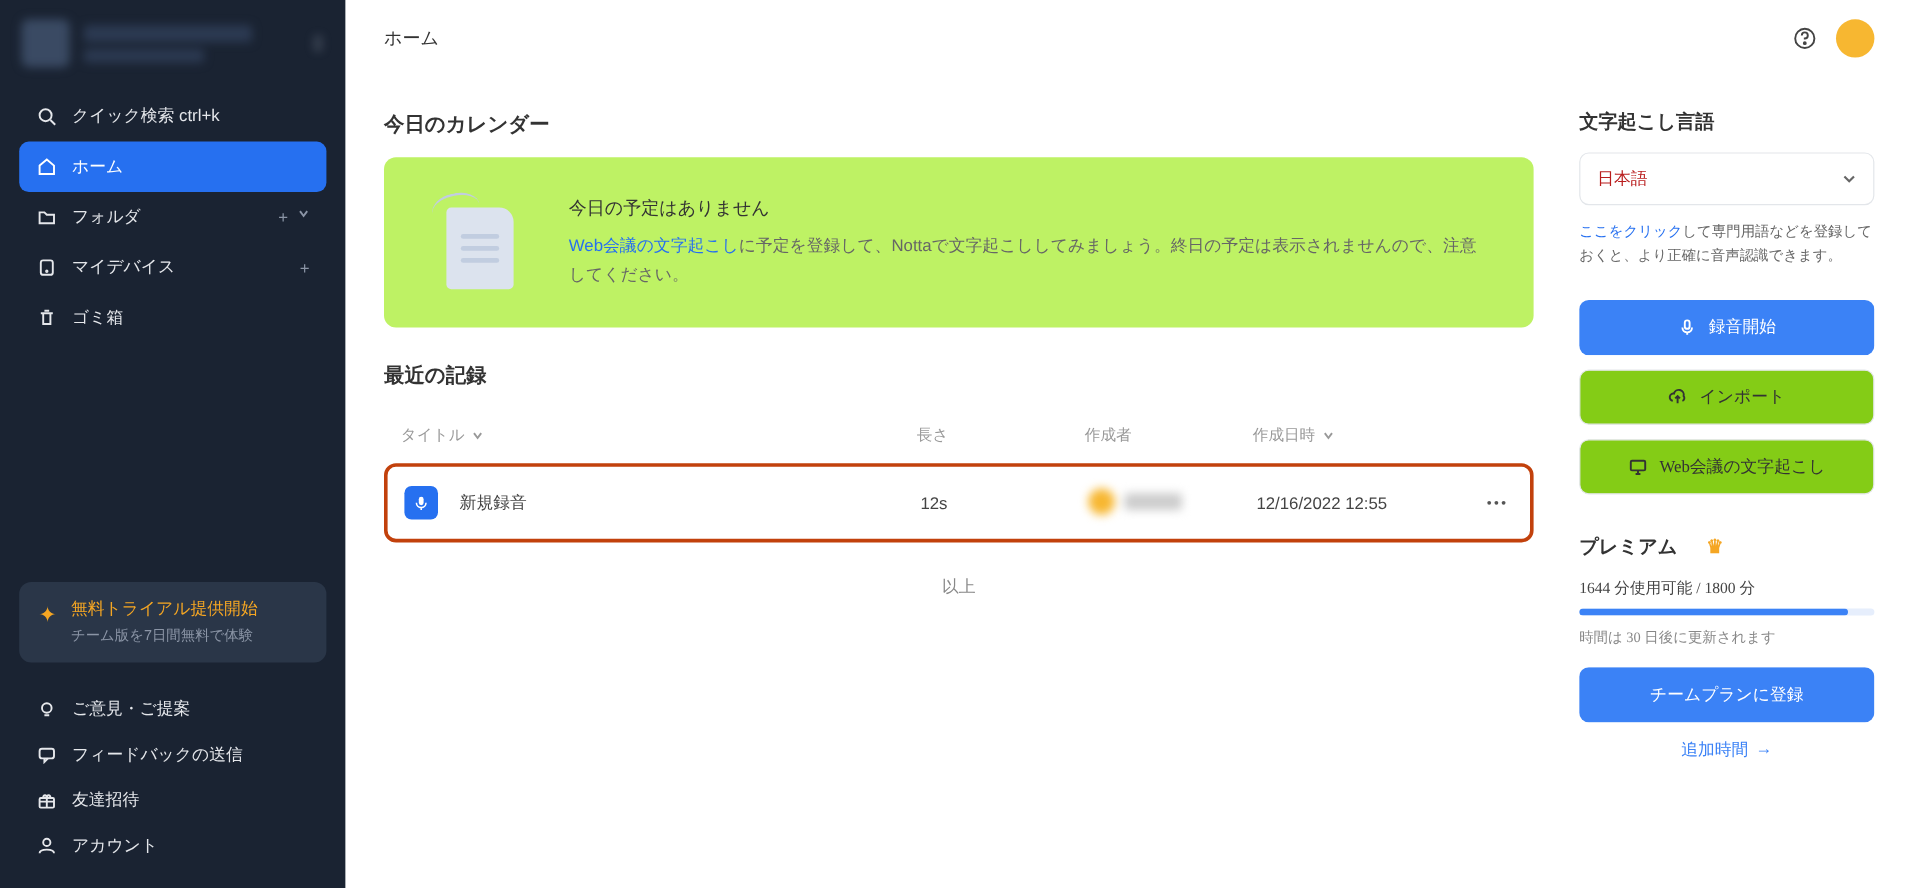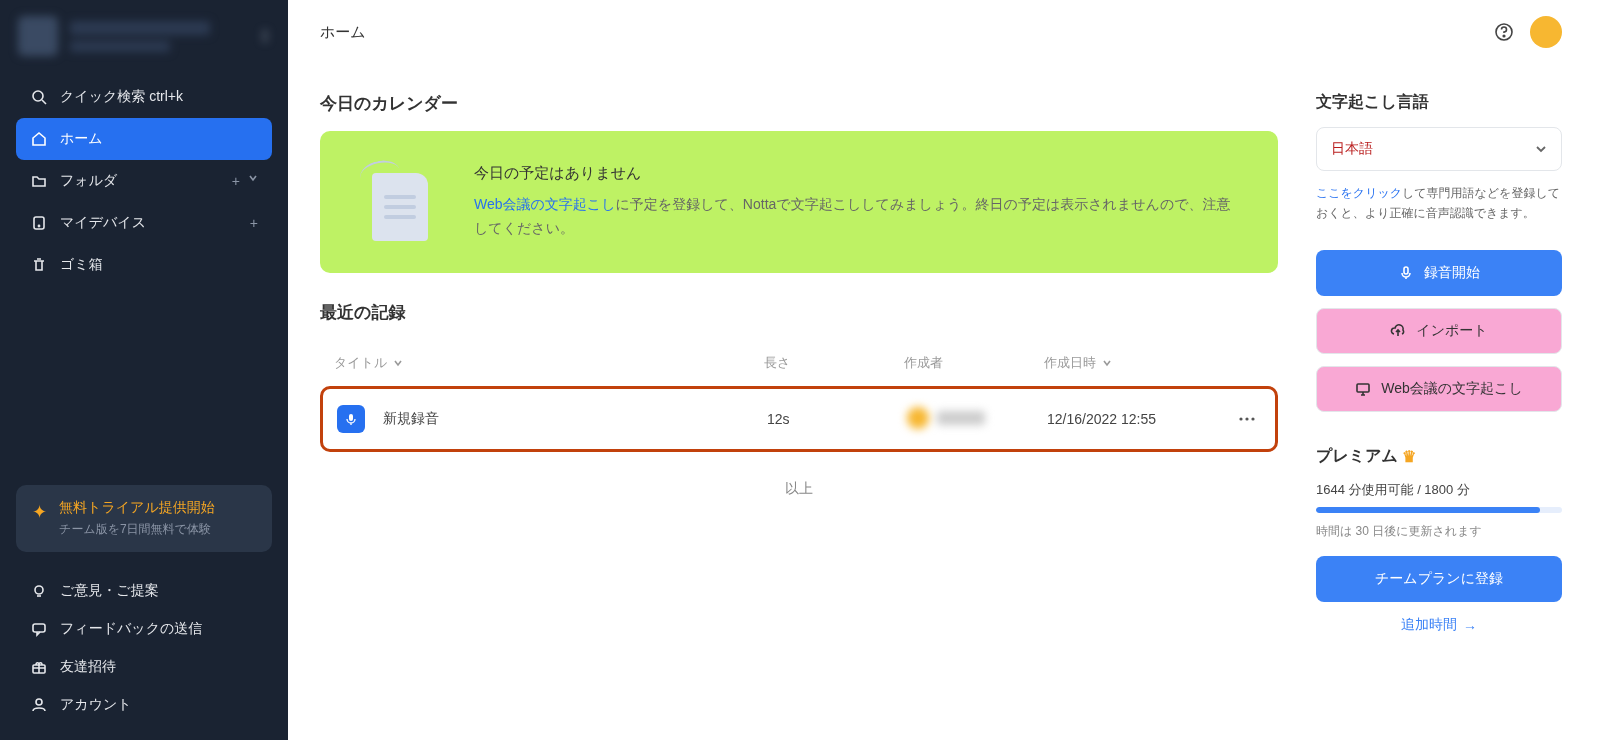--- a/index.html
+++ b/index.html
@@ -60,35 +60,35 @@
 .table-row.highlight { border: 3px solid #c2410c; }
 .rec-icon { width: 28px; height: 28px; background: #2670f0; border-radius: 6px; display: inline-flex; align-items: center; justify-content: center; color: #fff; margin-right: 12px; flex-shrink: 0; }
 .author-blur { display: inline-flex; align-items: center; gap: 8px; filter: blur(4px); }
 .author-dot { width: 22px; height: 22px; border-radius: 50%; background: #f7b731; }
 .author-name-blur { width: 48px; height: 14px; background: #ccc; border-radius: 3px; }
 .more-dots { width: 28px; height: 28px; display: inline-flex; align-items: center; justify-content: center; color: #555; cursor: pointer; }
 
 .end-text { text-align: center; color: #888; font-size: 14px; margin-top: 28px; }
 
 
-.right { width: 290px; padding: 0 38px 24px 6px; }
+.right { width: 290px; padding: 0 38px 24px 6px; font-family: Liberation Serif, serif; }
 .right .header { justify-content: flex-end; }
 .right-card { margin-top: 28px; }
 .right-title { font-size: 16px; font-weight: 600; color: #333; margin-bottom: 14px; }
 .select { border: 1px solid #e3e6ea; border-radius: 8px; padding: 12px 14px; display: flex; align-items: center; justify-content: space-between; font-size: 14px; color: #b91c1c; cursor: pointer; }
 .hint { font-size: 12px; color: #666; margin-top: 12px; line-height: 1.7; }
 .hint a { color: #2670f0; text-decoration: none; }
 
 .action-stack { margin-top: 26px; display: flex; flex-direction: column; gap: 12px; }
 .btn { border-radius: 8px; padding: 13px 0; display: flex; align-items: center; justify-content: center; gap: 10px; font-size: 14px; cursor: pointer; border: 1px solid transparent; }
 .btn-primary { background: #3b82f6; color: #fff; }
-.btn-outline { background: #f9a8d4; border-color: #e3e6ea; color: #333; }
+.btn-outline { background: #84cc16; border-color: #e3e6ea; color: #333; }
 
 .premium-card { margin-top: 34px; }
-.premium-head { display: flex; align-items: center; gap: 4px; font-size: 16px; font-weight: 600; color: #333; }
+.premium-head { display: flex; align-items: center; gap: 24px; font-size: 16px; font-weight: 600; color: #333; }
 .crown { color: #f5a623; }
 .usage-text { font-size: 13px; color: #444; margin-top: 14px; }
 .progress { height: 6px; background: #e6eefc; border-radius: 3px; margin-top: 8px; overflow: hidden; }
 .progress-fill { height: 100%; background: #3b82f6; border-radius: 3px; }
 .renew-text { font-size: 12px; color: #888; margin-top: 10px; }
 .btn-team { background: #3b82f6; color: #fff; margin-top: 16px; }
 .add-time { text-align: center; color: #3b82f6; font-size: 14px; margin-top: 14px; cursor: pointer; display: flex; align-items: center; justify-content: center; gap: 6px; }
 
 svg { display: block; }
 </style>

